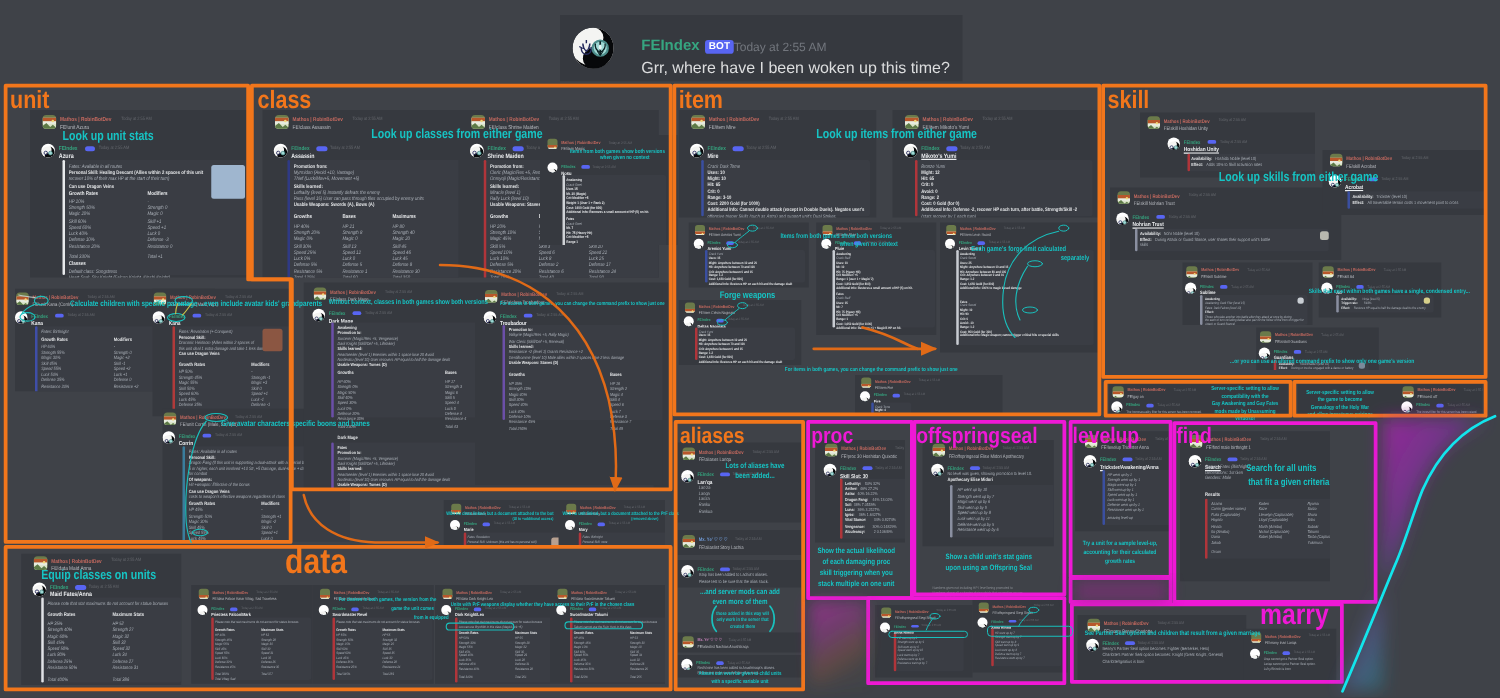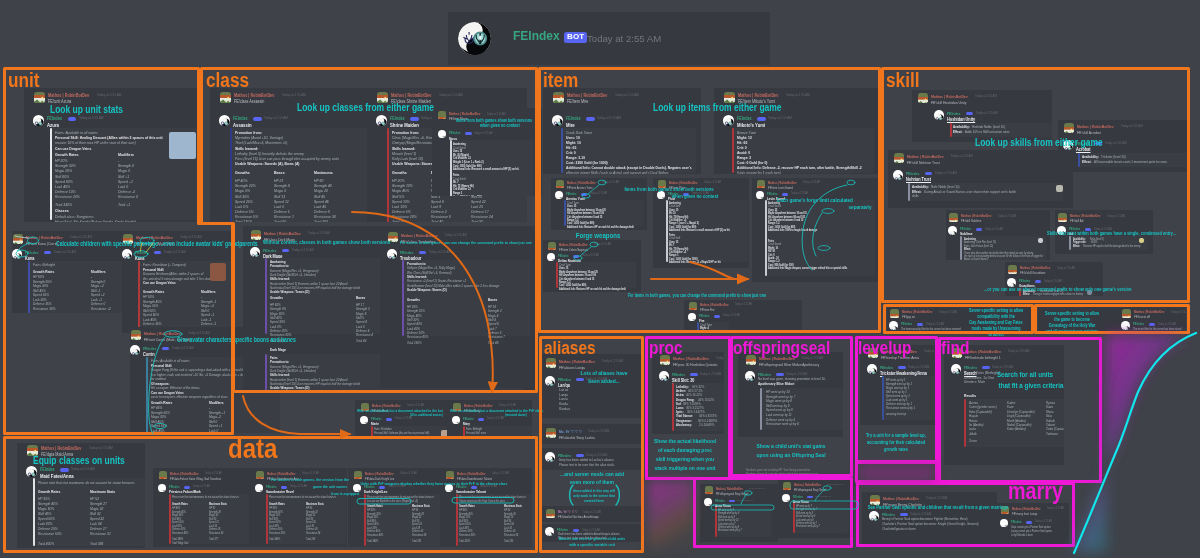--- a/index.html
+++ b/index.html
@@ -64,20 +64,21 @@
           <path d="M43 21.5v21" stroke="#0c2124" stroke-width="2.6"></path>
           <path d="M35.5 25c-1.2 6 1.2 10.5 7.5 13.5 6.3-3 8.7-7.5 7.5-13.5" stroke="#0c2124" stroke-width="2"></path>
           <path d="M38.5 36.5c1.6 2.6 3 4.5 4.5 6.5 1.5-2 2.9-3.9 4.5-6.5" stroke="#0c2124" stroke-width="1.8"></path>
           <ellipse cx="43" cy="30.5" rx="2.3" ry="4.3" fill="#e8f6f4" stroke="none"></ellipse>
         </g>
       </svg>
     </div>
     <div class="nm">FEIndex</div>
     <div class="bot">BOT</div>
     <div class="ts">Today at 2:55 AM</div>
+    <div class="msg">Grr, where have I been woken up this time?</div>
   </div>
 
   <svg class="framesvg">
     <g fill="none" stroke="#f2761b" stroke-width="3" stroke-linejoin="round" stroke-linecap="round">
 
       <path d="M4.5 68.5 h194 v155 h34 v210 h-228 z"></path>
 
       <path d="M201.5 68.5 h335 v323 h-303 v-168 h-32 z"></path>
 
       <path d="M539.5 68.5 h340 v263 h-340 z"></path>

